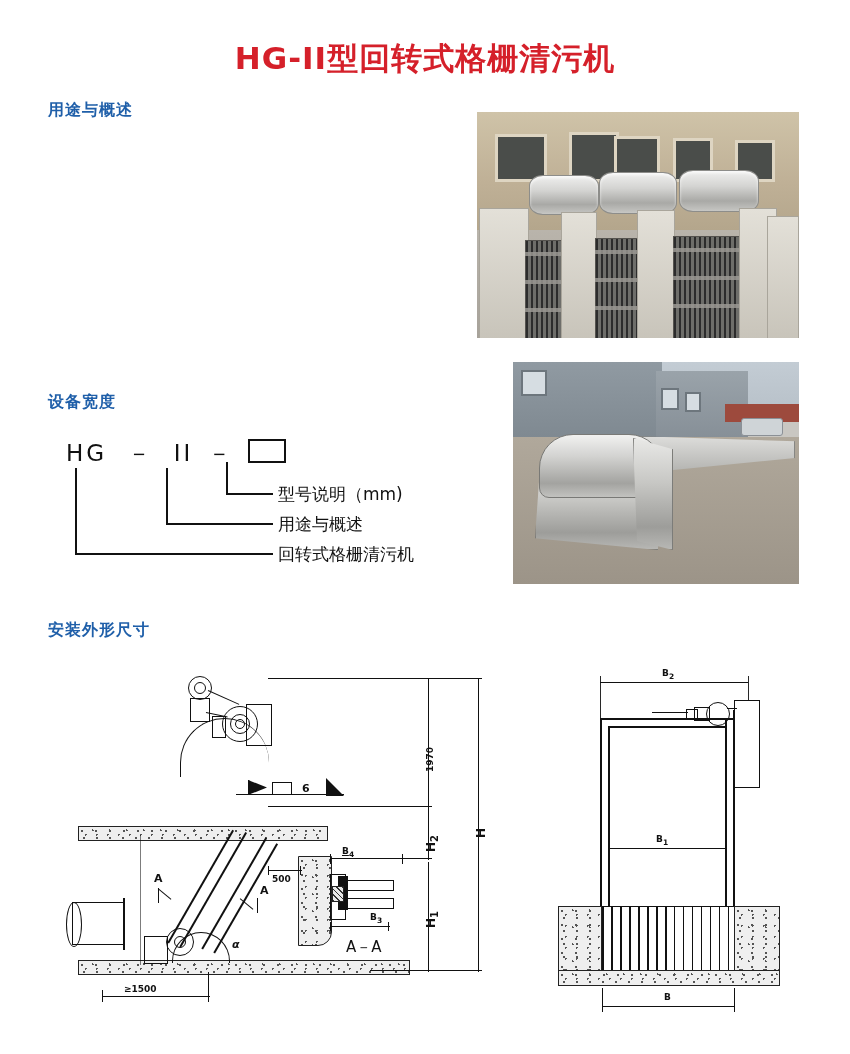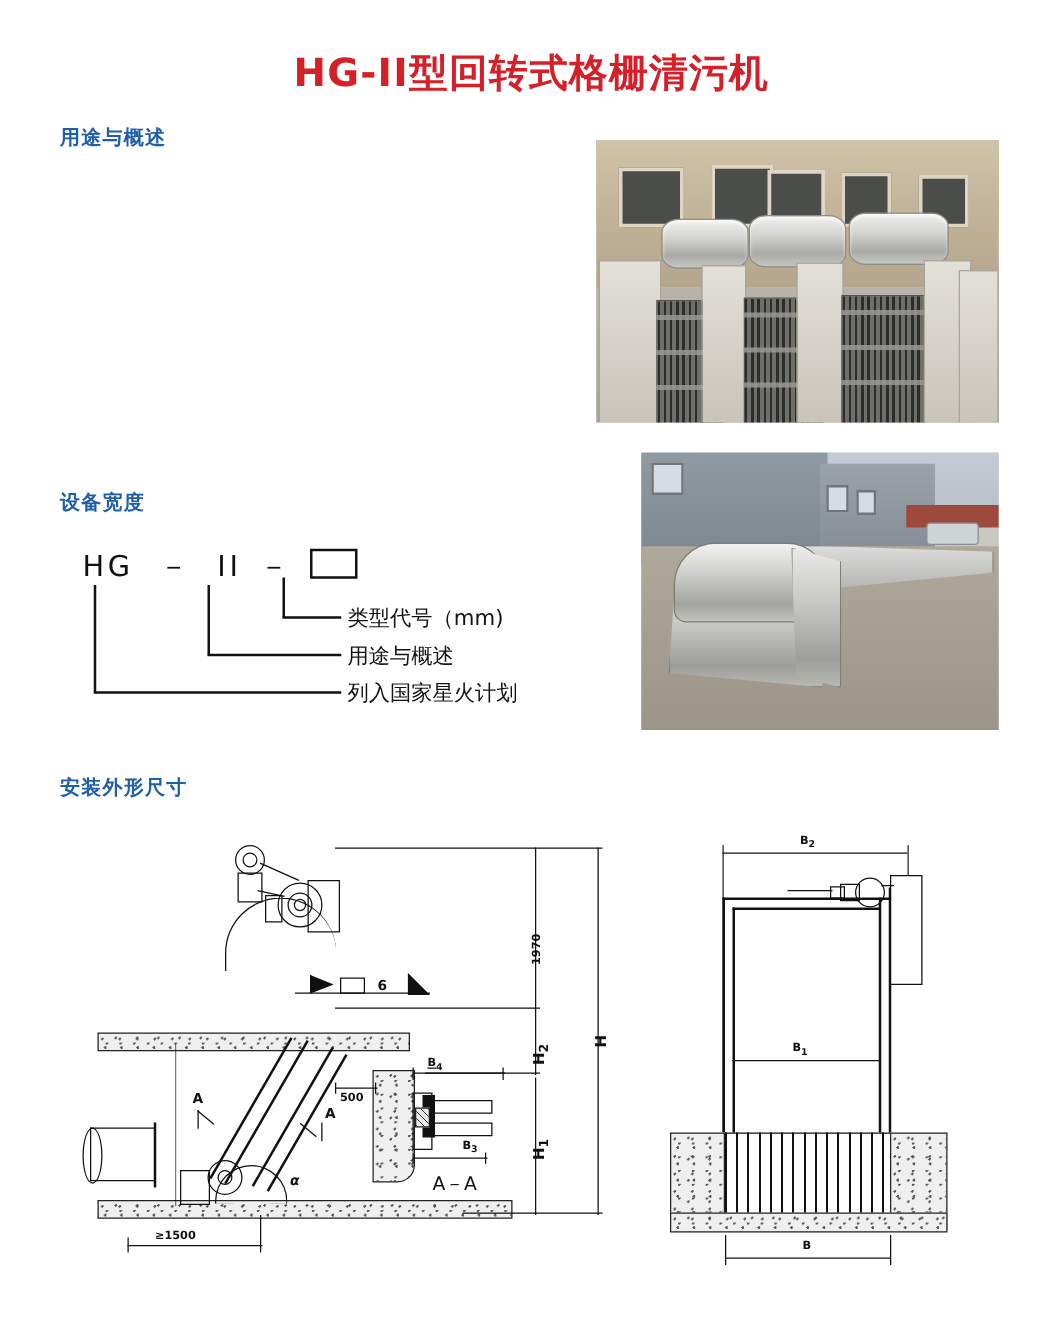--- a/index.html
+++ b/index.html
@@ -208,23 +208,23 @@
 
     <div class="lead" style="left:27px;top:36px;width:1.5px;height:86px;"></div>
     <div class="lead" style="left:27px;top:121px;width:198px;height:1.5px;"></div>
 
     <div class="lead" style="left:118px;top:36px;width:1.5px;height:56px;"></div>
     <div class="lead" style="left:118px;top:91px;width:107px;height:1.5px;"></div>
 
     <div class="lead" style="left:178px;top:30px;width:1.5px;height:32px;"></div>
     <div class="lead" style="left:178px;top:61px;width:47px;height:1.5px;"></div>
 
-    <div class="lbl" style="left:230px;top:51px;">类型代号（mm)</div>
+    <div class="lbl" style="left:230px;top:51px;">型号说明（mm)</div>
     <div class="lbl" style="left:230px;top:81px;">用途与概述</div>
-    <div class="lbl" style="left:230px;top:111px;">列入国家星火计划</div>
+    <div class="lbl" style="left:230px;top:111px;">回转式格栅清污机</div>
   </div>
 
   <div class="sec-head" id="h-dim">安装外形尺寸</div>
 
   <div class="tech">
 
     <div class="tbox" style="left:0;top:0;width:460px;height:360px;">
 
       <div class="concrete" style="left:38px;top:166px;width:248px;height:13px;"></div>
       <div class="concrete" style="left:38px;top:300px;width:330px;height:13px;"></div>
@@ -338,21 +338,21 @@
       <div class="dimtxt v" style="left:384px;top:268px;font-size:12px;">
         <span>H</span><sub>1</sub>
       </div>
 
       <div class="ln" style="left:438px;top:18px;width:1.2px;height:294px;"></div>
       <div class="ln" style="left:392px;top:18px;width:50px;height:1px;"></div>
       <div class="ln" style="left:392px;top:310px;width:50px;height:1px;"></div>
       <div class="dimtxt v" style="left:434px;top:178px;font-size:12px;">H</div>
     </div>
 
-    <div class="tbox" style="left:482px;top:0;width:260px;height:360px;text-align:center;">
+    <div class="tbox" style="left:504px;top:0;width:260px;height:360px;text-align:center;">
 
       <div class="ln" style="left:56px;top:16px;width:1.2px;height:268px;opacity:.9;"></div>
       <div class="ln" style="left:204px;top:16px;width:1.2px;height:46px;opacity:.9;"></div>
       <div class="ln" style="left:56px;top:22px;width:148px;height:1.3px;"></div>
       <div class="dimtxt" style="left:118px;top:8px;">
         <span>B</span><sub>2</sub>
       </div>
 
       <div class="ln" style="left:56px;top:58px;width:134px;height:1.5px;"></div>
       <div class="ln" style="left:64px;top:66px;width:118px;height:1.5px;"></div>

